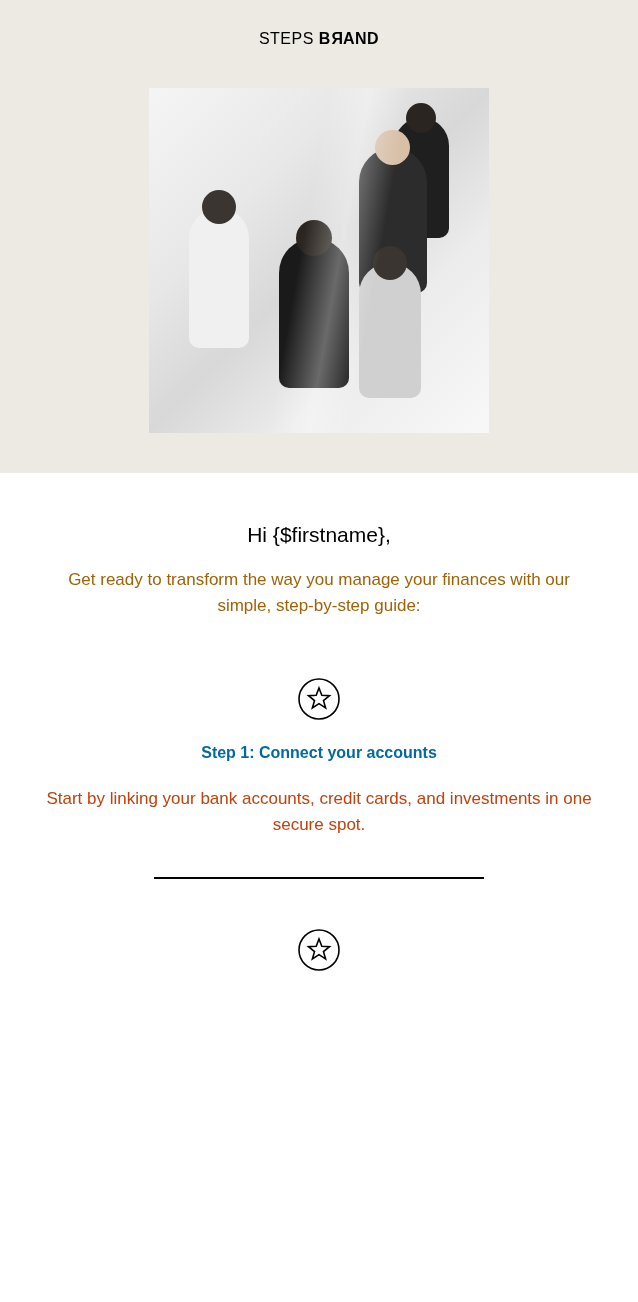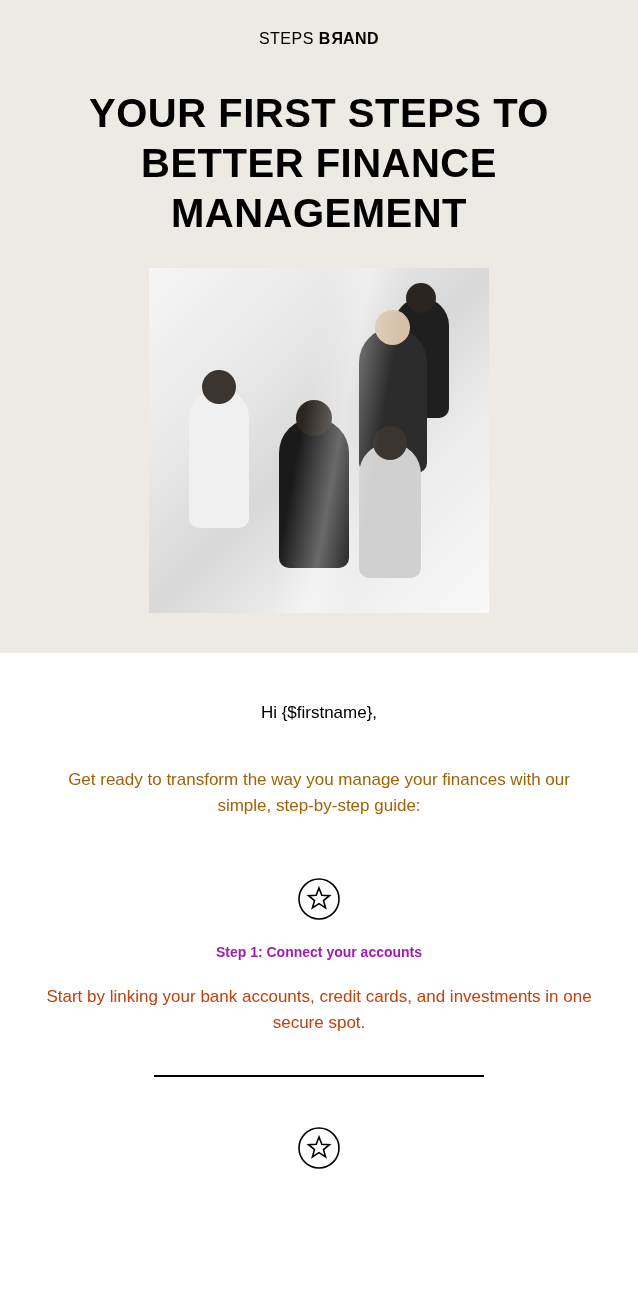--- a/index.html
+++ b/index.html
@@ -65,40 +65,40 @@
     position:absolute;
     inset:0;
     background: linear-gradient(100deg, rgba(255,255,255,0) 45%, rgba(255,255,255,0.35) 55%, rgba(255,255,255,0) 65%);
   }
   .content {
     background: #ffffff;
     padding: 50px 40px 30px 40px;
     text-align: center;
   }
   .greeting {
-    font-size: 17px;
-    margin-bottom: 44px;
+    font-size: 21px;
+    margin-bottom: 20px;
     color: #000;
   }
   .intro {
     font-size: 17px;
     line-height: 1.5;
     margin-bottom: 60px;
     color: #a16207;
   }
   .step-icon {
     width: 42px;
     height: 42px;
     margin: 0 auto 24px auto;
   }
   .step-title {
-    font-size: 14px;
+    font-size: 16px;
     font-weight: 700;
     margin-bottom: 24px;
-    color: #a21caf;
+    color: #0369a1;
     text-align: center;
   }
   .step-body {
     font-size: 17px;
     line-height: 1.5;
     color: #c2410c;
     margin-bottom: 40px;
   }
   .divider {
     width: 330px;
@@ -107,21 +107,20 @@
     margin: 0 auto 50px auto;
   }
 </style>
 </head>
 <body>
 
 <div class="hero">
   <div class="brand">
     <span>STEPS </span><span class="bold">B</span><span class="flip">R</span><span class="bold">AND</span>
   </div>
-  <h1 class="headline">YOUR FIRST STEPS TO BETTER FINANCE MANAGEMENT</h1>
   <div class="hero-image">
     <div class="person p4"></div>
     <div class="person p3"></div>
     <div class="person p1"></div>
     <div class="person p2"></div>
     <div class="person p5"></div>
   </div>
 </div>
 
 <div class="content">

